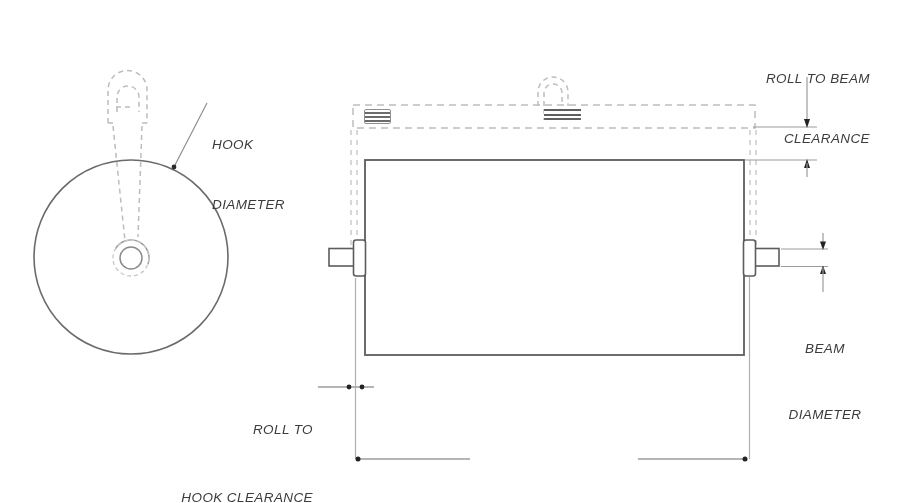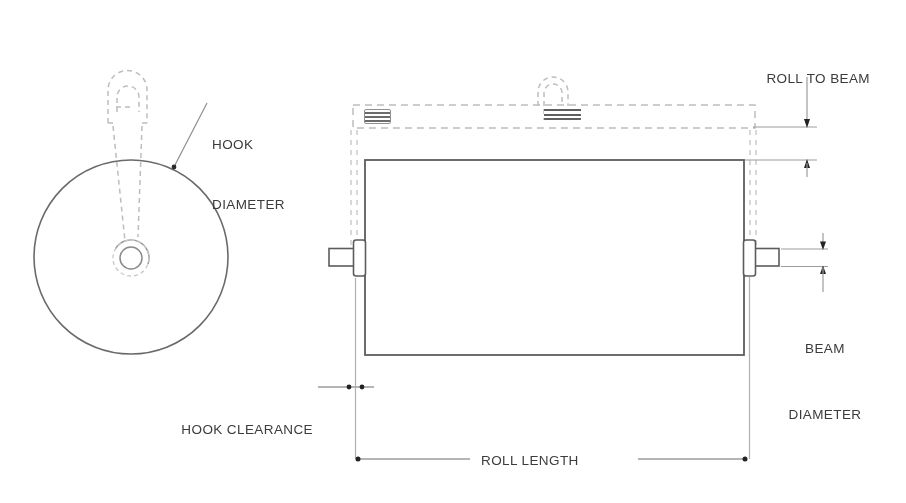--- a/index.html
+++ b/index.html
@@ -6,21 +6,21 @@
   body{
     width:906px;height:503px;overflow:hidden;background:#ffffff;position:relative;
     font-family:"Liberation Sans","DejaVu Sans",sans-serif;
   }
   .stage{position:absolute;left:0;top:0;width:906px;height:503px;}
   svg{position:absolute;left:0;top:0;}
   .lbl{
     position:absolute;color:#3c3c3c;font-size:13.5px;line-height:20px;
     letter-spacing:0.4px;white-space:pre;
   }
-  .lbl span{display:block;}
+  .lbl span{display:block;font-style:italic;}
   .align-right{text-align:right;}
   .align-center{text-align:center;}
   .block{line-height:22.5px;}
   .stamp{
     position:absolute;border-radius:2px;filter:blur(0.35px);
     background:repeating-linear-gradient(180deg,#ffffff 0 2px,#5f5f5f 2px 4.5px);
   }
   .stamp.bordered{border:1px solid #8f8f8f;background:
     repeating-linear-gradient(180deg,#ffffff 0 2px,#6b6b6b 2px 4px);}
 </style>
@@ -121,28 +121,29 @@
   <div class="stamp bordered" style="left:364px;top:109px;width:25px;height:13px;"></div>
   <div class="stamp" style="left:544px;top:107px;width:37px;height:14px;"></div>
 
   <div class="lbl" style="left:212px;top:95px;">
     <span>HOOK</span>
     <span>DIAMETER</span>
   </div>
 
   <div class="lbl align-right" style="right:36px;top:29px;width:200px;">
     <span>ROLL TO BEAM</span>
+    <span>CLEARANCE</span>
   </div>
 
   <div class="lbl align-center" style="left:765px;top:294px;width:120px;line-height:22px;">
     <span>BEAM</span>
     <span>DIAMETER</span>
   </div>
 
-  <div class="lbl" style="left:481px;top:451px;">ROLL LENGTH</div>
 
   <div class="lbl align-right block" style="right:593px;top:374px;width:270px;">
+    <span>ROLL TO</span>
     <span>HOOK CLEARANCE</span>
     
     
   </div>
 
 </div>
 
 </body></html>

